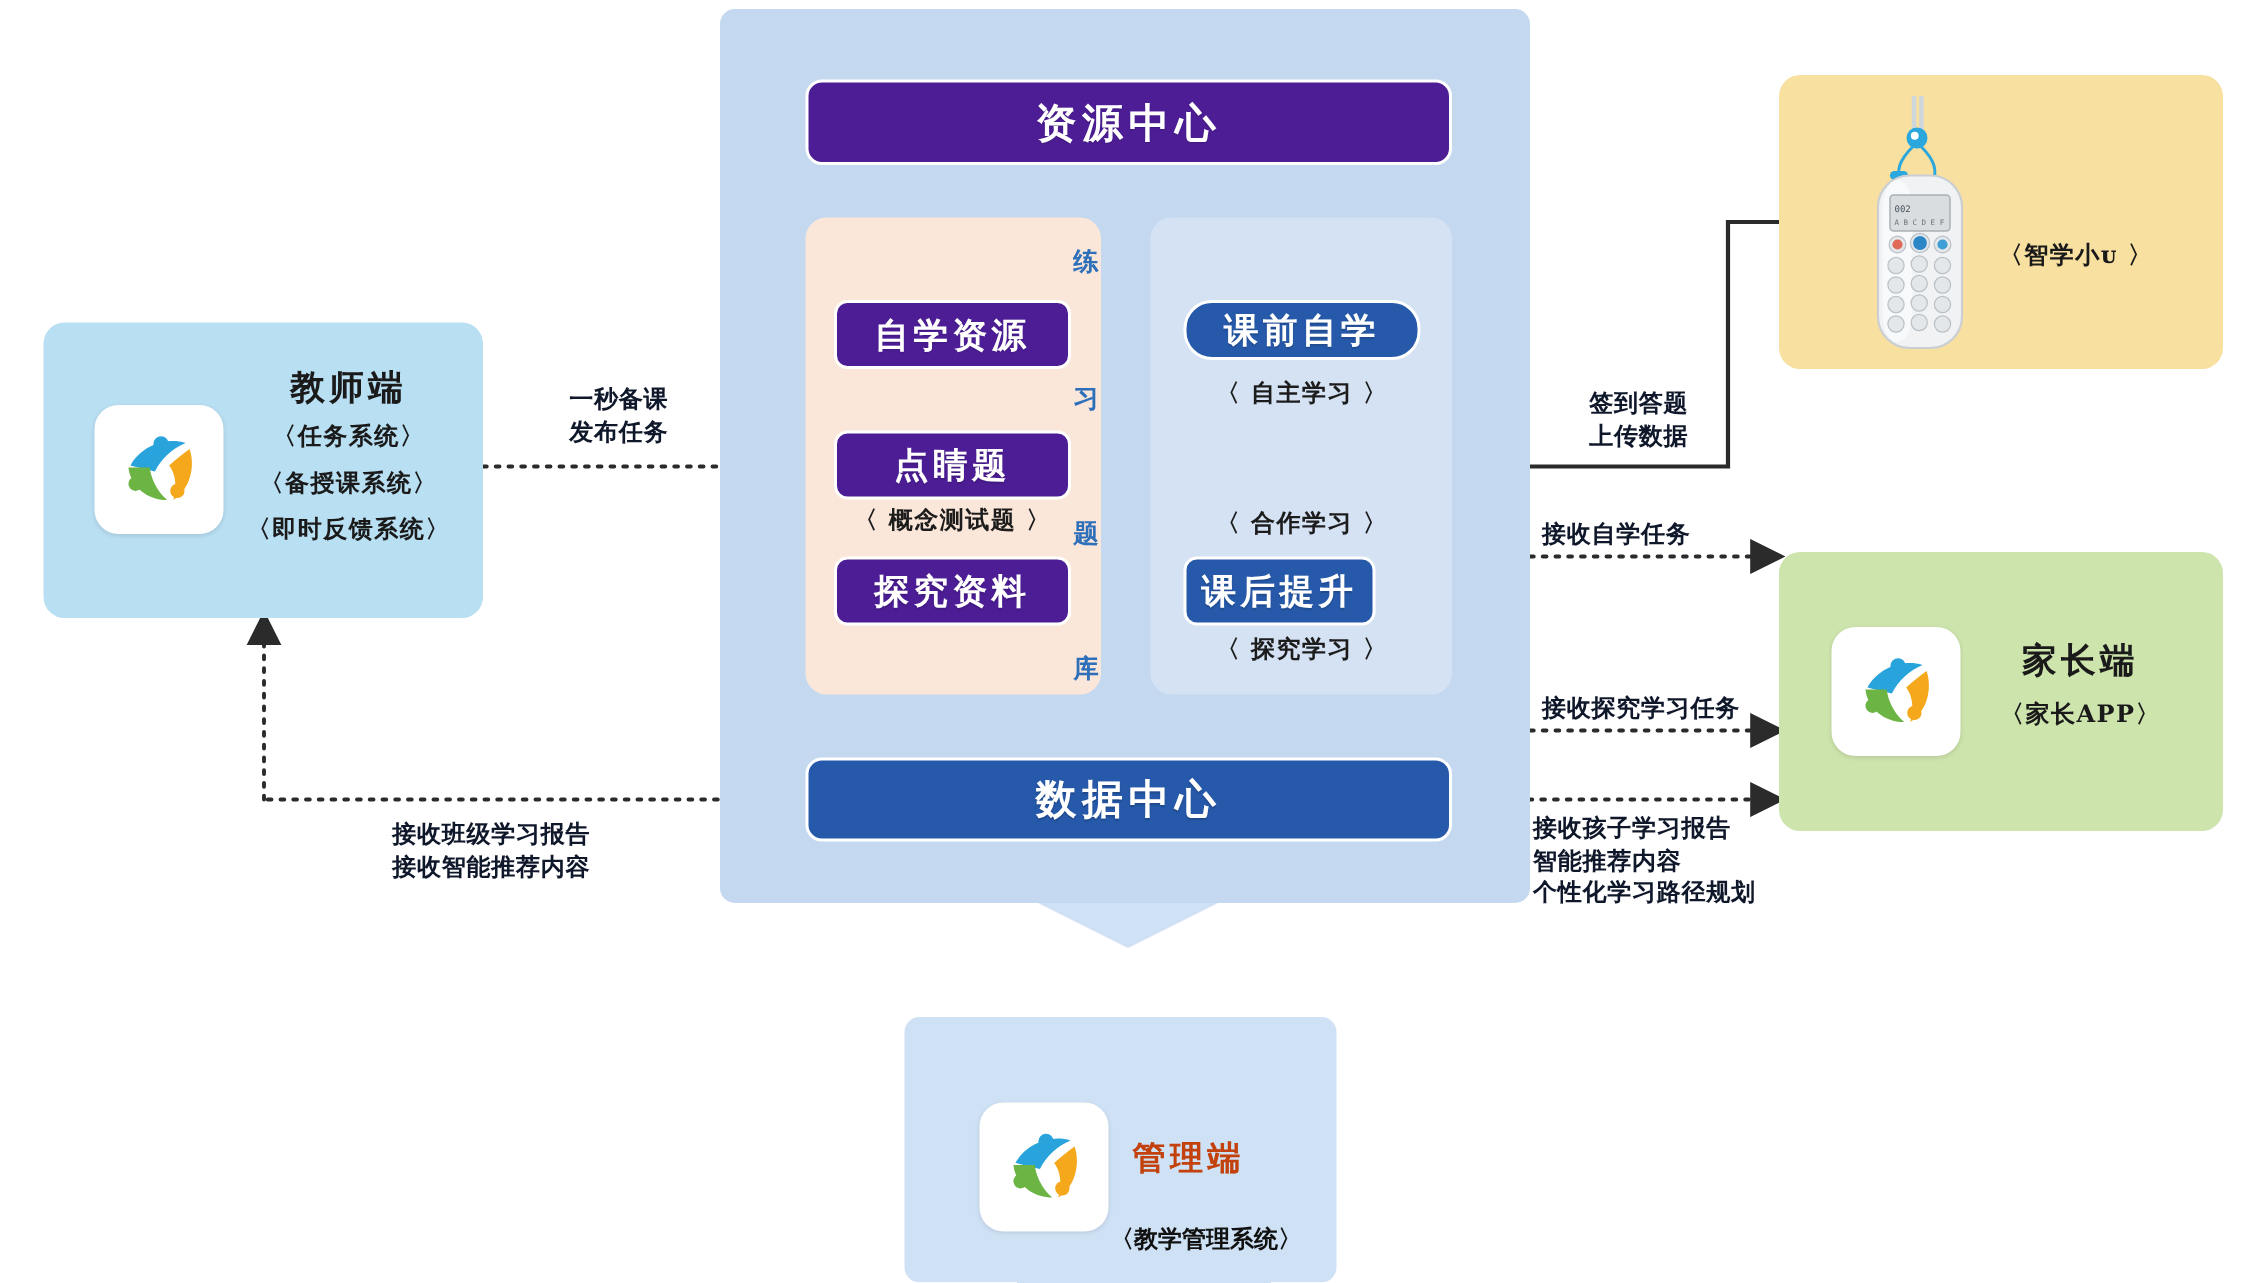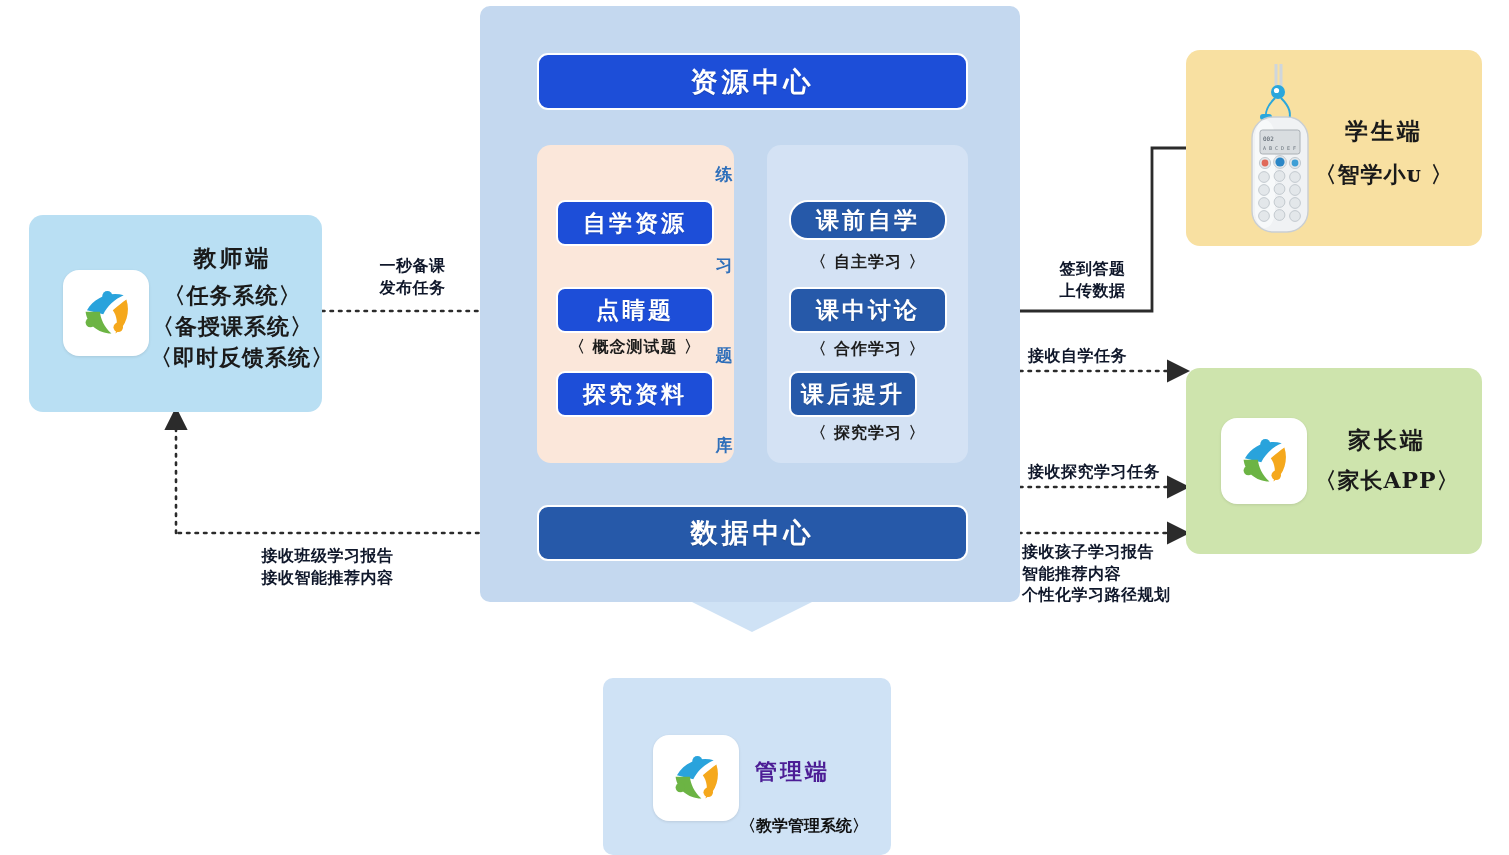--- a/index.html
+++ b/index.html
@@ -57,21 +57,21 @@
     box-sizing: border-box;
     display: flex;
     align-items: center;
     justify-content: center;
     color: #ffffff;
     border-radius: 9px;
     border: 2px solid #ffffff;
     text-align: center;
     letter-spacing: 2px;
   }
-  .box-orange { background: #1d4ed8; }
+  .box-orange { background: #4c1d95; }
   .box-blue   { background: #2659a9; }
 
   .box-big {
     font-size: 27px;
     font-weight: 700;
     border-radius: 11px;
     letter-spacing: 4px;
     text-shadow: 0 1px 1px rgba(0,0,0,.18);
   }
   .box-small {
@@ -86,21 +86,21 @@
     font-family: "DejaVu Serif", "Liberation Serif", serif;
     font-weight: 700;
     font-size: 23px;
     color: #1a1a1a;
     letter-spacing: 3px;
     text-align: center;
   }
   .head-sub {
     font-family: "DejaVu Serif", "Liberation Serif", serif;
     font-weight: 700;
-    font-size: 22px;
+    font-size: 16px;
     color: #1a1a1a;
     letter-spacing: 1px;
     text-align: center;
     white-space: nowrap;
   }
   .sub-caption {
     font-family: "DejaVu Serif", "Liberation Serif", serif;
     font-weight: 700;
     font-size: 16px;
     color: #1c1c1c;
@@ -122,21 +122,21 @@
     font-family: "DejaVu Serif", "Liberation Serif", serif;
     font-weight: 700;
     font-size: 17px;
     color: #2e6fba;
     text-align: center;
   }
   .admin-title {
     font-family: Liberation Sans, sans-serif;
     font-weight: 700;
     font-size: 22px;
-    color: #4c1d95;
+    color: #c2410c;
     letter-spacing: 3px;
   }
   .admin-sub {
     font-family: "DejaVu Serif", "Liberation Serif", serif;
     font-weight: 700;
     font-size: 16px;
     color: #111;
     white-space: nowrap;
   }
 
@@ -255,23 +255,20 @@
 
   <div class="abs box box-orange box-small" style="left:556px; top:371px; width:158px; height:46px;">
     <span>探究资料</span>
   </div>
 
   <div class="abs box box-blue box-small" style="left:789px; top:200px; width:158px; height:40px;border-radius:19px;">
     <span>课前自学</span>
   </div>
   <div class="abs sub-caption" style="left:769px; top:252px; width:198px;">〈 自主学习 〉</div>
 
-  <div class="abs box box-blue box-small" style="left:789px; top:287px; width:158px; height:46px;">
-    <span>课中讨论</span>
-  </div>
   <div class="abs sub-caption" style="left:769px; top:339px; width:198px;">〈 合作学习 〉</div>
 
   <div class="abs box box-blue box-small" style="left:789px; top:371px; width:128px; height:46px;">
     <span>课后提升</span>
   </div>
   <div class="abs sub-caption" style="left:769px; top:423px; width:198px;">〈 探究学习 〉</div>
 
   <div class="abs box box-blue box-big" style="left:537px; top:505px; width:431px; height:56px;">
     <span>数据中心</span>
   </div>
@@ -324,21 +321,20 @@
         <circle cx="73" cy="141" r="5.4"></circle>
       <circle cx="42" cy="154" r="5.4"></circle>
         <circle cx="57.5" cy="153" r="5.4"></circle>
         <circle cx="73" cy="154" r="5.4"></circle>
     </g>
     <circle cx="58" cy="100" r="4.6" fill="#2b86c6"></circle>
     <circle cx="43" cy="101" r="3.4" fill="#e06a5a"></circle>
     <circle cx="73" cy="101" r="3.4" fill="#3e9fd6"></circle>
   </svg>
 
-  <div class="abs head-title" style="left:1300px; top:116px; width:168px;">学生端</div>
   <div class="abs head-sub" style="left:1300px; top:160px; width:168px;">〈智学小ᴜ 〉</div>
 
   <div class="abs panel panel-parent" style="left:1186px; top:368px; width:296px; height:186px;"></div>
 
   <div class="abs logo-tile" style="left:1221px; top:418px; width:86px; height:86px;">
     <svg width="68" height="68" viewBox="0 0 100 100">
       <path d="M22 46 C33 26 58 18 76 24 C62 30 52 40 46 52 C38 50 29 48 22 46 Z" fill="#29a3dc"></path>
       <circle cx="52" cy="25" r="7.5" fill="#29a3dc"></circle>
       <path d="M20 48 C22 66 38 80 58 80 C47 70 42 58 41 48 C33 48 26 48 20 48 Z" fill="#6cb444"></path>
       <circle cx="27" cy="64" r="7" fill="#6cb444"></circle>

